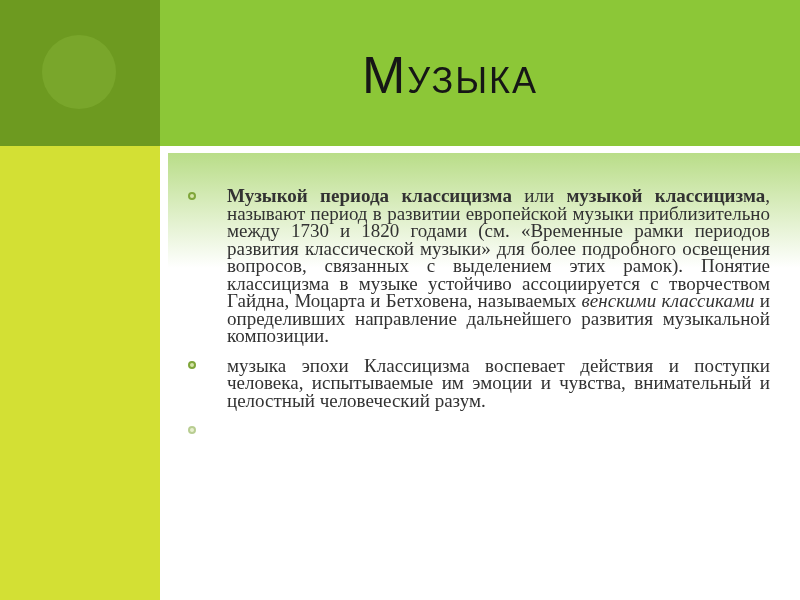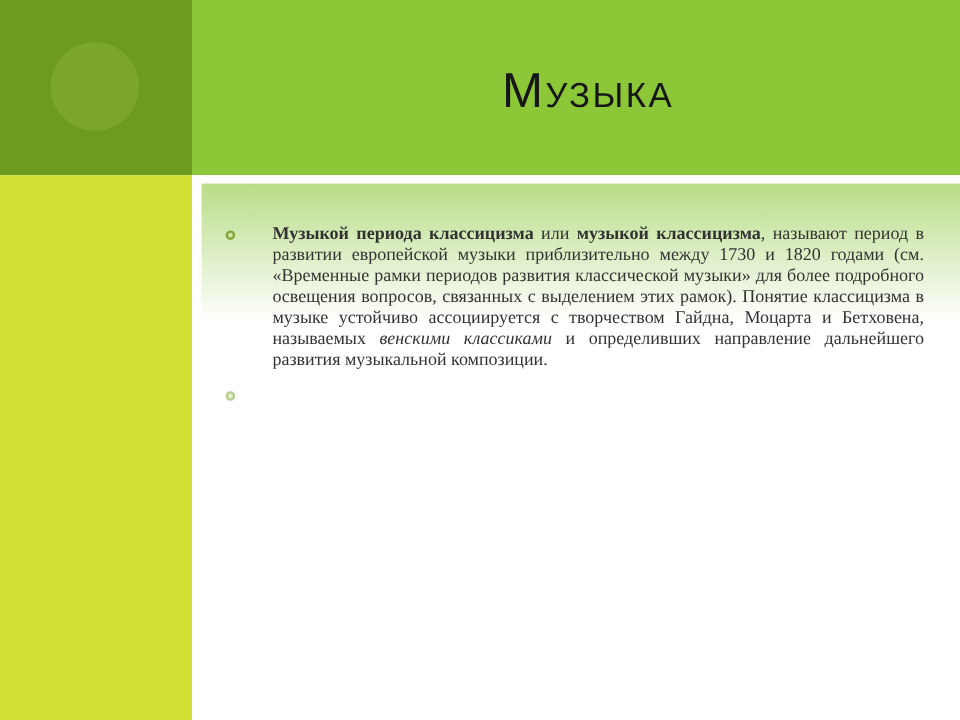--- a/index.html
+++ b/index.html
@@ -61,42 +61,41 @@
       var(--panel_gradient_bottom) 115px);
   }
   
   .title {
     position: absolute;
     left: 160px; top: 54px;
     width: 580px;
     text-align: center;
     font-family: "Liberation Sans", sans-serif;
     font-variant: small-caps;
-    font-size: 41px;
+    font-size: 52px;
     line-height: 42px;
     font-weight: normal;
     letter-spacing: 2px;
     color: var(--title_color);
-    padding-left: 40px;
   }
   
   .bullet-list {
     position: absolute;
     left: 188px; top: 187px;
     width: 582px;
     margin: 0; padding: 0;
     list-style: none;
   }
   .bullet-item {
     position: relative;
     padding-left: 39px;
     margin: 0 0 12px 0;
     min-height: 17.5px;
     text-align: justify;
-    font-size: 15px;
+    font-size: 19px;
     line-height: 17.5px;
     color: var(--body_text_color);
   }
   .bullet-dot {
     position: absolute;
     left: 0; top: 4.5px;
     width: 8px; height: 8px;
     box-sizing: border-box;
     border-radius: 50%;
     background: var(--bullet_fill_green);
@@ -117,15 +116,16 @@
     <div class="corner-circle"></div>
   </div>
   <div class="left-column"></div>
   <div class="content-white"></div>
   <div class="content-panel"></div>
 
   <div class="title">Музыка</div>
 
   <ul class="bullet-list">
       <li class="bullet-item"><span class="bullet-dot"></span><span><span class="run-bold">Музыкой периода классицизма</span><span> или </span><span class="run-bold">музыкой классицизма</span><span>, называют период в развитии европейской музыки приблизительно между 1730 и 1820 годами (см. «Временные рамки периодов развития классической музыки» для более подробного освещения вопросов, связанных с выделением этих рамок). Понятие классицизма в музыке устойчиво ассоциируется с творчеством Гайдна, Моцарта и Бетховена, называемых </span><span class="run-italic">венскими классиками</span><span> и определивших направление дальнейшего развития музыкальной композиции.</span></span></li>
+      <li class="bullet-item"><span class="bullet-dot"></span><span><span>музыка эпохи Классицизма воспевает действия и поступки человека, испытываемые им эмоции и чувства, внимательный и целостный человеческий разум.</span></span></li>
       <li class="bullet-item empty"><span class="bullet-dot"></span><span><span></span></span></li>
     </ul>
 </div>
 
 </body></html>

